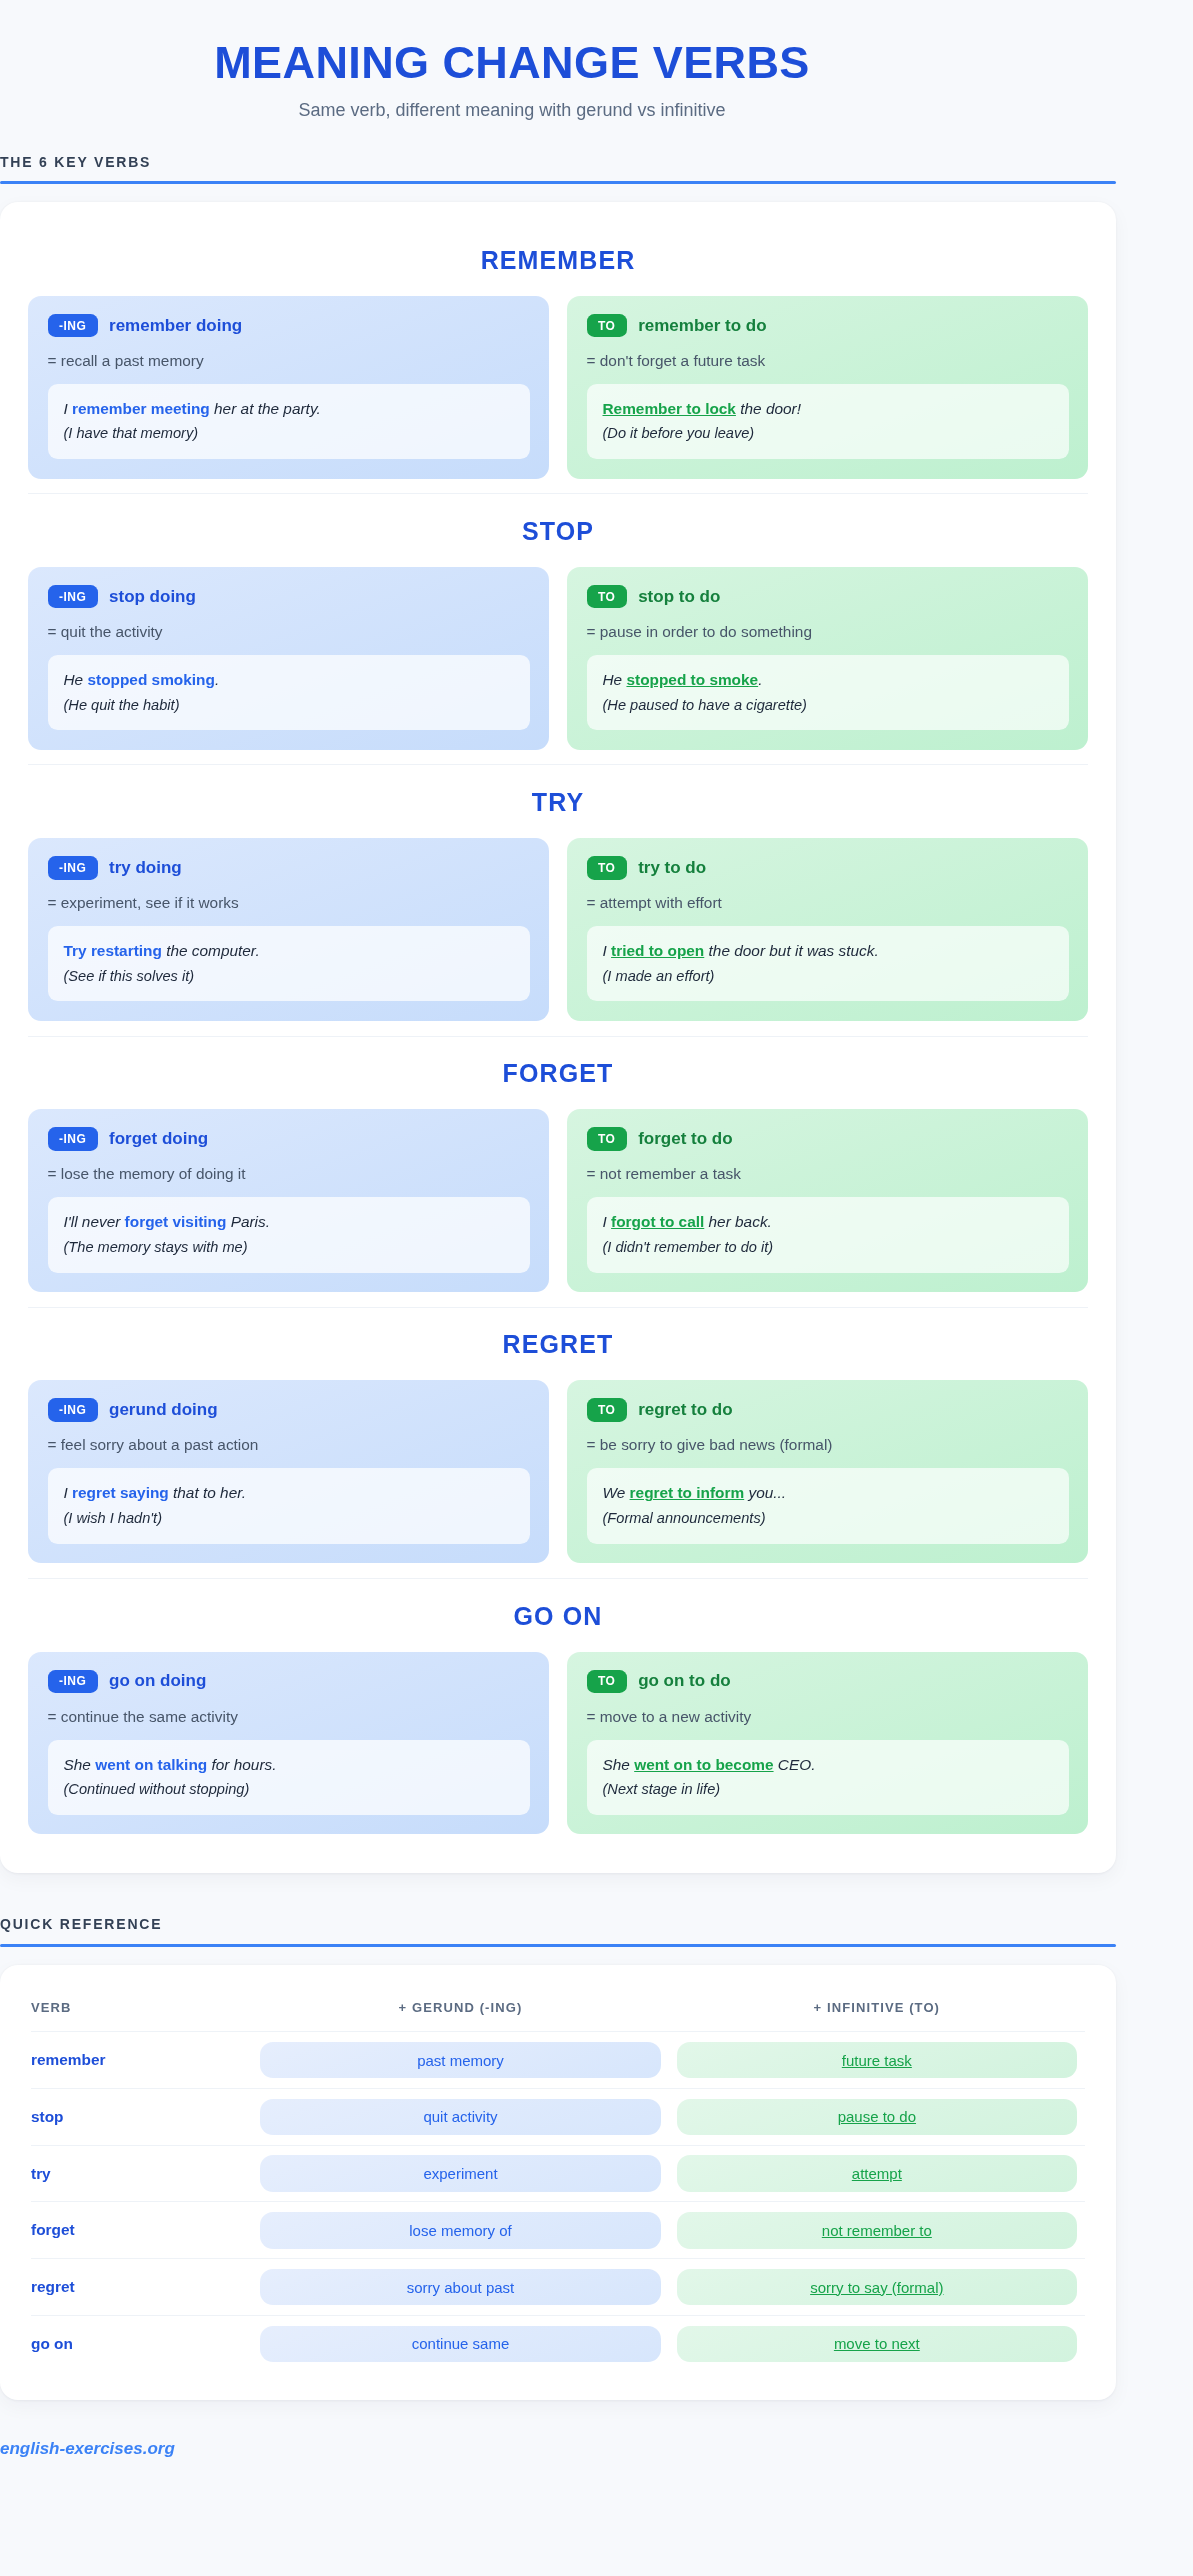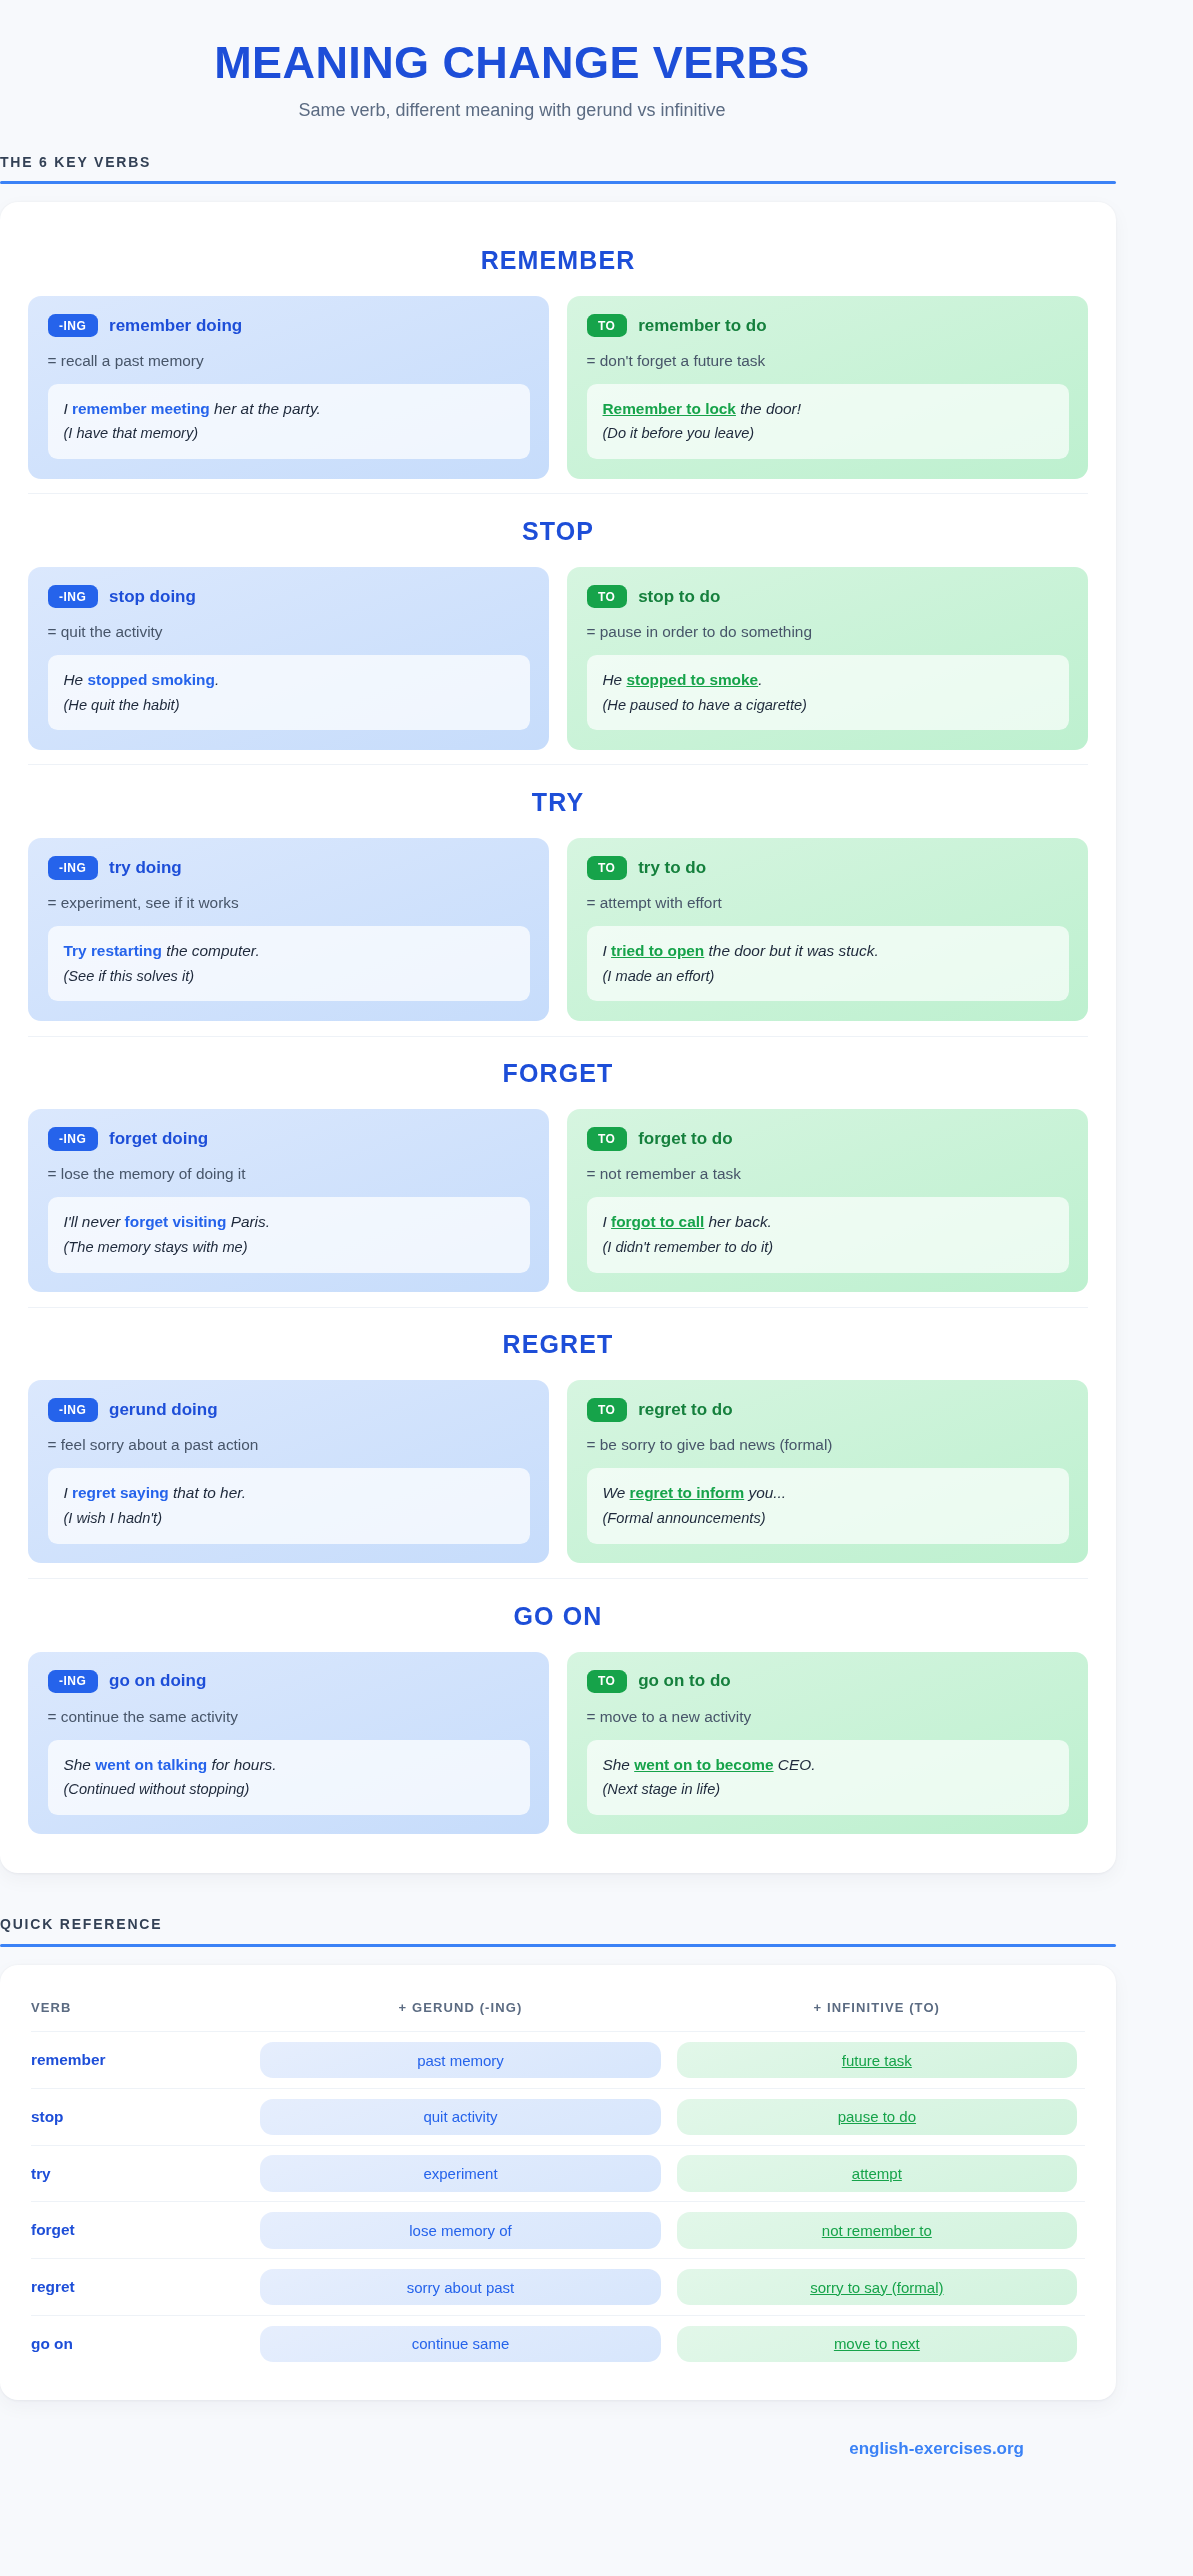--- a/index.html
+++ b/index.html
@@ -198,25 +198,26 @@
     color: #2563eb;
   }
   .pill.green {
     background: linear-gradient(160deg, #e2f7e9 0%, #d2f3de 100%);
     color: #16a34a;
     text-decoration: underline;
   }
 
   
   .footer {
-    text-align: right;
+    text-align: left;
     padding: 39px 0 8px 0;
     font-size: 17px;
     font-weight: bold;
     color: #3b82f6;
+    font-style: italic;
   }
 </style>
 </head>
 <body>
 
 <div class="page">
 
   <div class="header">
     <h1>MEANING CHANGE VERBS</h1>
     <div class="subtitle">Same verb, different meaning with gerund vs infinitive</div>

